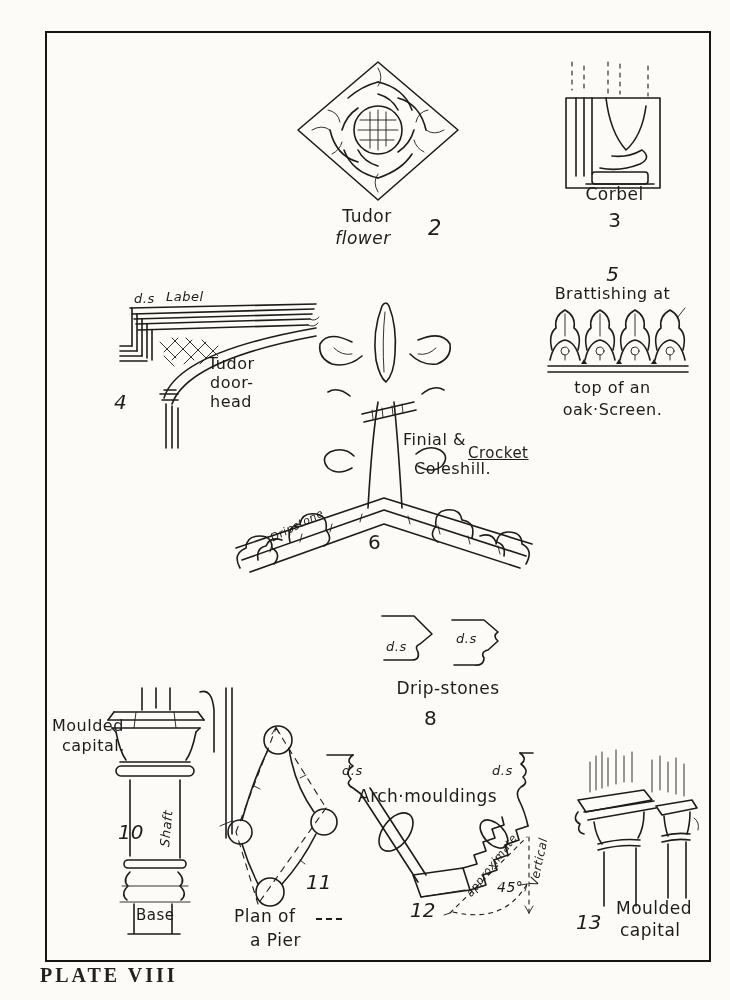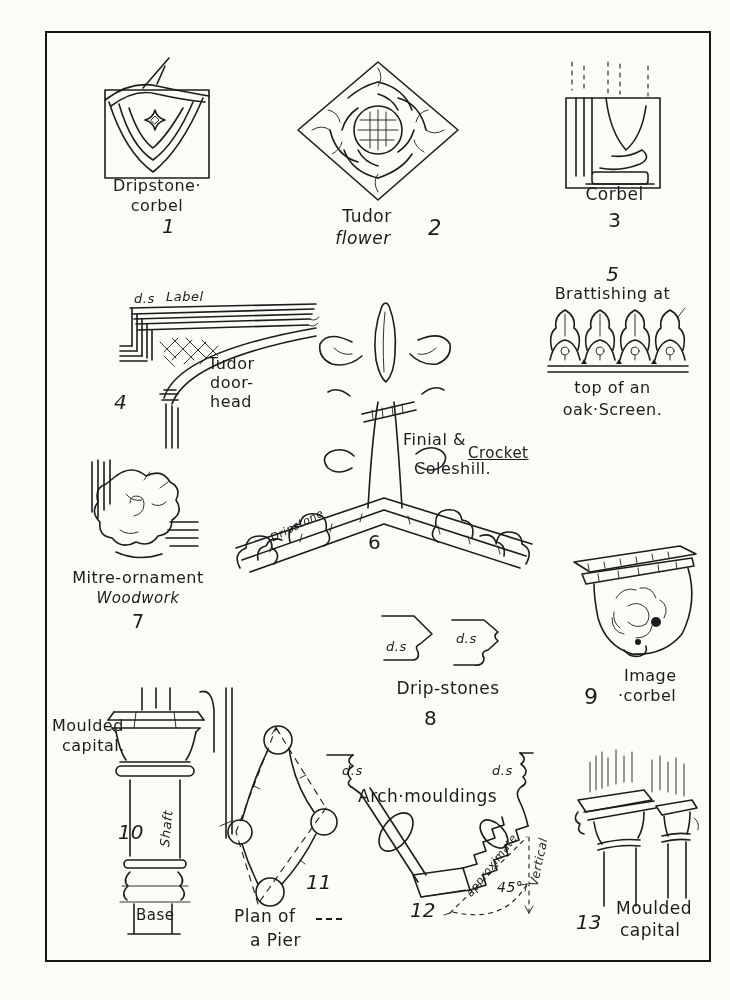--- a/index.html
+++ b/index.html
@@ -23,37 +23,20 @@
   .caption{position:absolute;left:40px;top:964px;font-family:"Liberation Serif","DejaVu Serif",serif;
            font-size:20px;font-weight:700;letter-spacing:3px;color:#222;}
   .leader{position:absolute;border-top:2px dashed #1c1c1c;width:26px;height:0;}
 </style>
 </head>
 <body>
 
 <div class="page">
   <div class="frame"></div>
 
-  <div class="fig" style="left:82px;top:56px;width:150px;height:180px;">
-    <svg style="left:9px;top:0;" width="134" height="128" viewBox="0 0 134 128">
-      <path d="M52,32 L78,2"></path>
-        <path d="M66,28 L74,10"></path>
-      <rect x="14" y="34" width="104" height="88"></rect>
-      <path d="M14,44 Q40,24 66,30 Q94,36 118,40"></path>
-      <path d="M20,50 Q44,32 66,38 Q92,44 114,46"></path>
-      <path d="M18,46 Q34,96 62,116 Q90,94 112,42"></path>
-      <path d="M28,48 Q40,90 62,104 Q84,88 102,46"></path>
-      <path d="M38,52 Q48,82 62,92 Q76,80 92,52"></path>
-      <path d="M54,64 q8,-2 10,-10 q2,8 10,10 q-8,2 -10,10 q-2,-8 -10,-10"></path>
-      <path class="thin" d="M60,64 l4,-4 l4,4 l-4,4 z"></path>
-    </svg>
-    <span class="lbl ctr" style="left:0;top:122px;width:150px;">Dripstone·</span>
-    <span class="lbl ctr" style="left:0;top:142px;width:150px;">corbel</span>
-    <span class="num" style="left:80px;top:158px;">1</span>
-  </div>
 
   <div class="fig" style="left:290px;top:58px;width:180px;height:190px;">
     <svg style="left:2px;top:0;" width="172" height="148" viewBox="0 0 172 148">
       <path d="M86,4 L166,72 L86,142 L6,72 Z"></path>
       <circle cx="86" cy="72" r="24"></circle>
       <path class="thin" d="M78,54 V90 M86,52 V92 M94,54 V88"></path>
       <path class="thin" d="M68,62 H104 M66,72 H106 M68,82 H102"></path>
       <path d="M86,24 Q112,30 120,52"></path>
         <path d="M134,72 Q128,46 106,40"></path>
       <path d="M86,120 Q60,114 52,92"></path>
@@ -172,61 +155,32 @@
       <path d="M8,270 q-8,-14 6,-20 q0,-12 14,-12 q12,0 12,12 q10,6 2,16"></path>
       <path d="M294,266 q8,-14 -4,-20 q0,-12 -14,-12 q-10,0 -12,12"></path>
     </svg>
     <span class="lbl" style="left:171px;top:136px;">Finial &amp;</span>
     <span class="lbl" style="left:236px;top:150px;font-size:15px;text-decoration:underline;">Crocket</span>
     <span class="lbl" style="left:182px;top:165px;">Coleshill.</span>
     <span class="lbl it rot" style="left:36px;top:224px;font-size:11px;transform:rotate(-27deg);">Dripstone</span>
     <span class="num" style="left:136px;top:234px;font-style:normal;">6</span>
   </div>
 
-  <div class="fig" style="left:58px;top:458px;width:160px;height:172px;">
-    <svg style="left:28px;top:2px;" width="112" height="108" viewBox="0 0 112 108">
-      <path d="M6,2 V52 M12,0 V58 M18,2 V50 M24,0 V44"></path>
-      <path d="M84,62 H112 M82,70 H112 M80,78 H112 M84,86 H112"></path>
-      <path d="M30,16 q16,-12 30,0 q16,-8 24,6 q12,6 6,18 q8,12 -4,20 q0,14 -14,16 q-8,12 -22,6 q-14,8 -24,-4 q-14,-2 -12,-16 q-10,-10 -2,-20 q-4,-14 8,-18 z"></path>
-      <path class="thin" d="M48,56 q10,-2 10,-12 q0,-8 -8,-8 q-6,0 -6,7"></path>
-      <path class="thin" d="M66,44 q8,4 14,-2 M40,34 q6,8 16,6 M58,20 l6,-8 M74,28 l8,-6 M34,70 q8,6 18,2"></path>
-      <path d="M30,92 q22,10 46,2"></path>
-    </svg>
-    <span class="lbl ctr" style="left:0;top:112px;width:160px;">Mitre-ornament</span>
-    <span class="lbl ctr it" style="left:0;top:133px;width:160px;font-size:15px;">Woodwork</span>
-    <span class="num ctr" style="left:0;top:152px;width:160px;font-style:normal;font-size:19px;">7</span>
-  </div>
 
   <div class="fig" style="left:378px;top:606px;width:140px;height:122px;">
     <svg style="left:2px;top:2px;" width="135" height="68" viewBox="0 0 135 68">
       <path d="M2,8 H34 L52,26 L40,36 Q34,38 38,44 Q40,52 32,52 H4"></path>
       <path d="M72,12 H104 L118,24 Q112,28 118,33 L108,42 Q100,44 104,50 Q104,58 94,57 H74"></path>
     </svg>
     <span class="lbl it small" style="left:8px;top:34px;">d.s</span>
     <span class="lbl it small" style="left:78px;top:26px;">d.s</span>
     <span class="lbl ctr" style="left:0;top:74px;width:140px;font-size:17px;">Drip-stones</span>
     <span class="num" style="left:46px;top:100px;font-style:normal;">8</span>
   </div>
 
-  <div class="fig" style="left:566px;top:540px;width:140px;height:168px;">
-    <svg style="left:2px;top:2px;" width="136" height="126" viewBox="0 0 136 126">
-      <path d="M6,20 L112,4 L128,12 L22,30 Z"></path>
-      <path class="thin" d="M20,22 l1,6 M36,20 l1,6 M52,17 l1,6 M68,15 l1,6 M84,12 l1,6 M100,10 l1,6"></path>
-      <path d="M14,32 L124,16 L126,24 L18,42 Z"></path>
-      <path class="thin" d="M30,32 l1,7 M50,29 l1,7 M70,26 l1,7 M90,23 l1,7 M108,20 l1,7"></path>
-      <path d="M120,26 Q130,60 114,92 Q96,114 64,112 Q38,104 30,76 Q26,56 26,42"></path>
-      <path class="thin" d="M48,56 q8,-12 20,-8 M72,46 q12,-2 16,10 M92,58 q10,6 4,18 M84,84 q-2,12 -16,12 M56,92 q-12,-2 -12,-16 M46,70 q-2,10 6,16 M60,64 q10,-6 18,2 q6,8 0,16 q-10,6 -18,-2"></path>
-      <circle class="fill" cx="88" cy="80" r="5"></circle>
-        <circle class="fill" cx="70" cy="100" r="3"></circle>
-      <path d="M56,108 q6,8 16,6 q8,-2 6,-10"></path>
-    </svg>
-    <span class="lbl" style="left:58px;top:128px;">Image</span>
-    <span class="lbl" style="left:52px;top:148px;">·corbel</span>
-    <span class="num" style="left:18px;top:144px;font-style:normal;font-size:22px;">9</span>
-  </div>
 
   <div class="fig" style="left:48px;top:688px;width:195px;height:252px;">
     <svg style="left:2px;top:0;" width="192" height="252" viewBox="0 0 192 252">
       <path d="M92,0 V22 M106,0 V20 M120,0 V22"></path>
       <path d="M150,4 Q162,0 164,22 V64"></path>
       <path d="M176,0 V150 M182,0 V146"></path>
         <path class="thin" d="M170,138 l12,-5"></path>
       <path d="M64,24 H148 M58,32 H154 M62,40 H150"></path>
       <path d="M64,24 L58,32 M148,24 L154,32 M62,40 L66,44 M150,40 L146,44"></path>
       <path class="thin" d="M86,24 L84,40 M124,24 L126,40"></path>
@@ -311,13 +265,14 @@
       <path d="M96,68 Q97,80 100,88 M122,64 Q122,76 119,86"></path>
       <path d="M94,88 Q108,84 122,86 M94,94 Q108,90 122,92"></path>
       <path d="M100,96 V150 M118,94 V150"></path>
       <path class="thin" d="M126,70 q6,4 4,12"></path>
     </svg>
     <span class="num" style="left:10px;top:166px;">13</span>
     <span class="lbl" style="left:50px;top:156px;font-size:17px;">Moulded</span>
     <span class="lbl" style="left:54px;top:178px;font-size:17px;">capital</span>
   </div>
 
+  <div class="caption">PLATE VIII</div>
 </div>
 
 </body></html>

